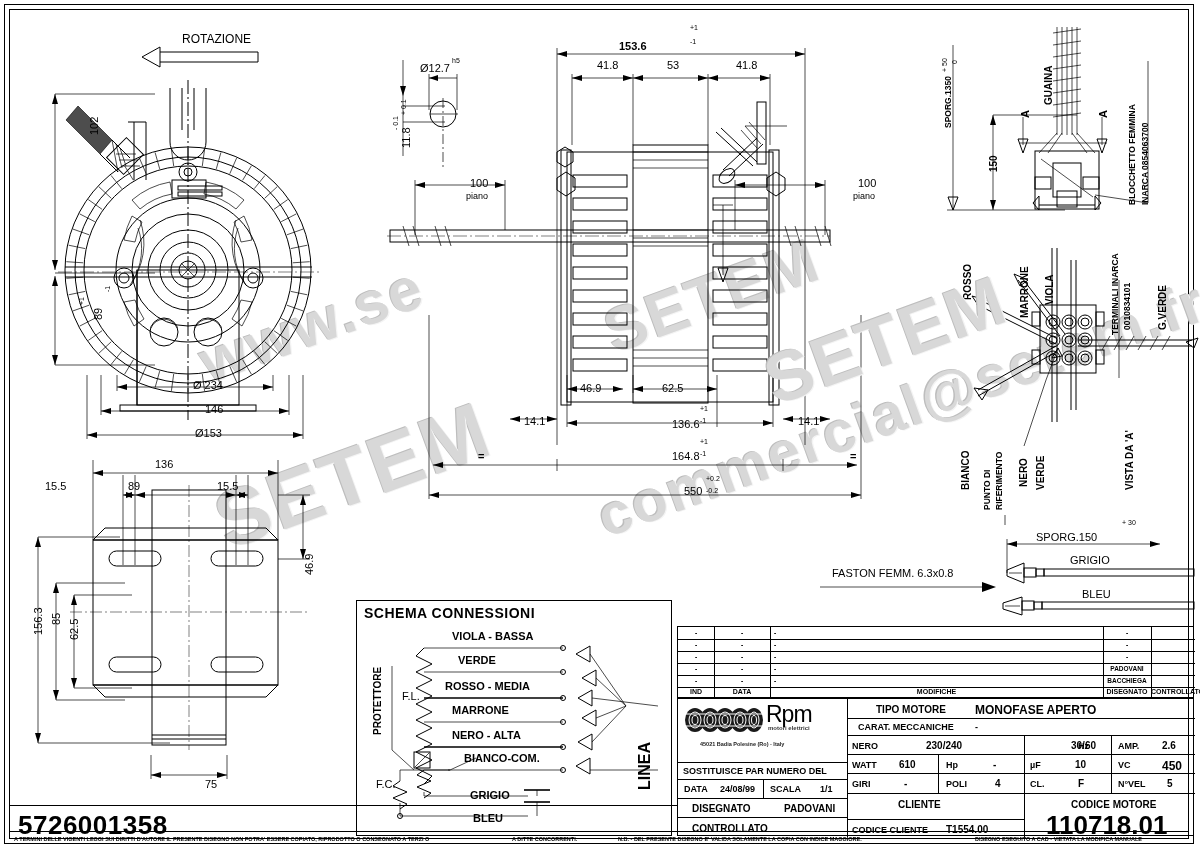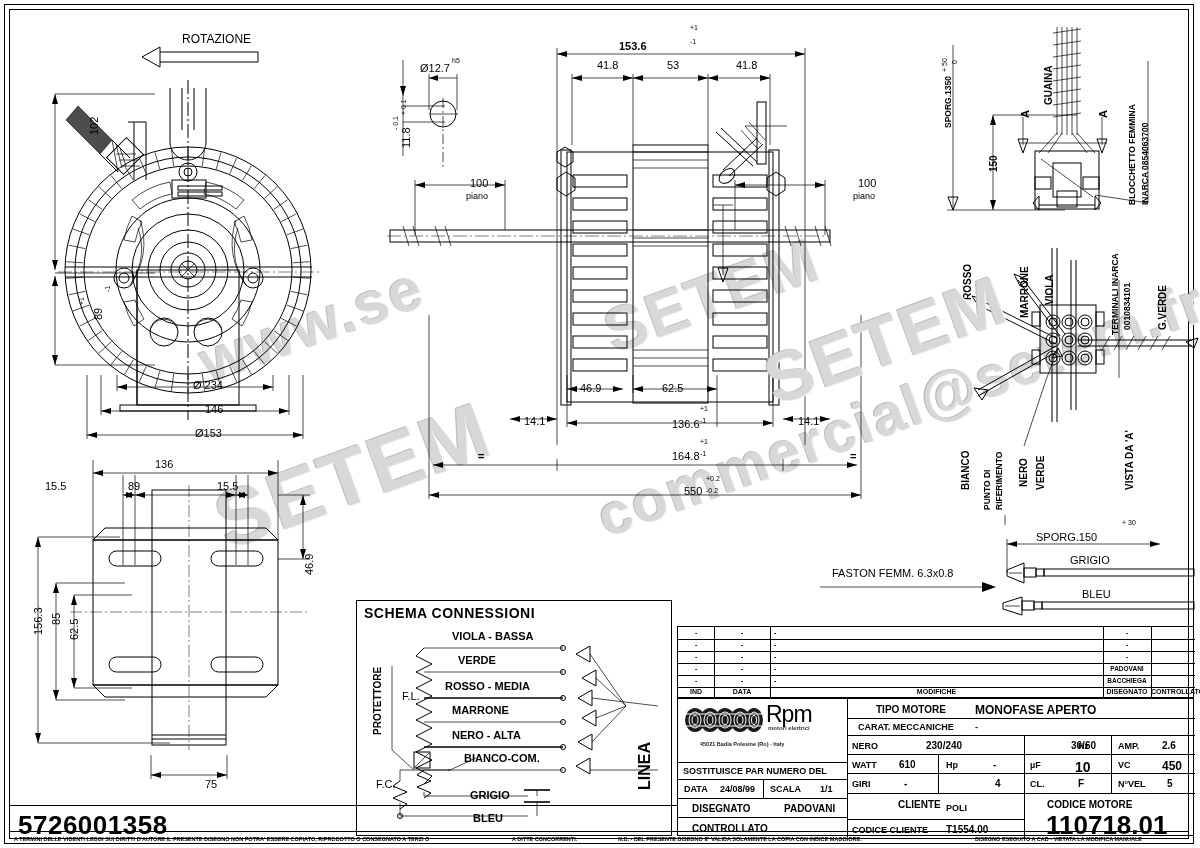--- a/index.html
+++ b/index.html
@@ -832,38 +832,38 @@
     <div class="tbl" style="left:440px;top:42px;">AMP.</div>
     <div class="tbl" style="left:484px;top:41px;font-size:10px;">2.6</div>
     <div class="ln h" style="left:169px;top:55px;width:348px;"></div>
 
     <div class="tbl" style="left:174px;top:61px;">WATT</div>
     <div class="tbl" style="left:221px;top:60px;font-size:10px;">610</div>
     <div class="ln v" style="left:260px;top:55px;height:40px;"></div>
     <div class="tbl" style="left:268px;top:61px;">Hp</div>
     <div class="tbl" style="left:315px;top:60px;font-size:10px;">-</div>
     <div class="tbl" style="left:352px;top:61px;">µF</div>
-    <div class="tbl" style="left:397px;top:60px;font-size:14px;">10</div>
+    <div class="tbl" style="left:397px;top:60px;font-size:10px;">10</div>
     <div class="tbl" style="left:440px;top:61px;">VC</div>
     <div class="tbl" style="left:484px;top:60px;font-size:12px;">450</div>
     <div class="ln h" style="left:169px;top:74px;width:348px;"></div>
 
     <div class="tbl" style="left:174px;top:80px;">GIRI</div>
     <div class="tbl" style="left:226px;top:79px;font-size:10px;">-</div>
-    <div class="tbl" style="left:268px;top:80px;margin-top:24px;">POLI</div>
+    <div class="tbl" style="left:268px;top:80px;">POLI</div>
     <div class="tbl" style="left:317px;top:79px;font-size:10px;">4</div>
     <div class="tbl" style="left:352px;top:80px;">CL.</div>
     <div class="tbl" style="left:400px;top:79px;font-size:10px;">F</div>
     <div class="tbl" style="left:440px;top:80px;">N°VEL</div>
     <div class="tbl" style="left:489px;top:79px;font-size:10px;">5</div>
     <div class="ln h" style="left:169px;top:94px;width:348px;"></div>
 
     <div class="ln v" style="left:346px;top:94px;height:44px;"></div>
     <div class="tbl c" style="left:220px;top:100px;font-size:10px;">CLIENTE</div>
-    <div class="tbl c" style="left:369px;top:100px;font-size:10px;">CODICE MOTORE</div>
+    <div class="tbl c" style="left:393px;top:100px;font-size:10px;">CODICE MOTORE</div>
     <div class="big" style="position:absolute;left:368px;top:111px;">110718.01</div>
     <div class="ln h" style="left:169px;top:120px;width:177px;"></div>
     <div class="tbl" style="left:174px;top:126px;">CODICE CLIENTE</div>
     <div class="tbl" style="left:268px;top:125px;font-size:10px;">T1554.00</div>
   </div>
 
   <div class="ln h" style="left:9px;top:805px;width:668px;"></div>
   <div class="ln v" style="left:677px;top:805px;height:26px;"></div>
   <div class="ln h" style="left:9px;top:831px;width:1180px;"></div>
 

